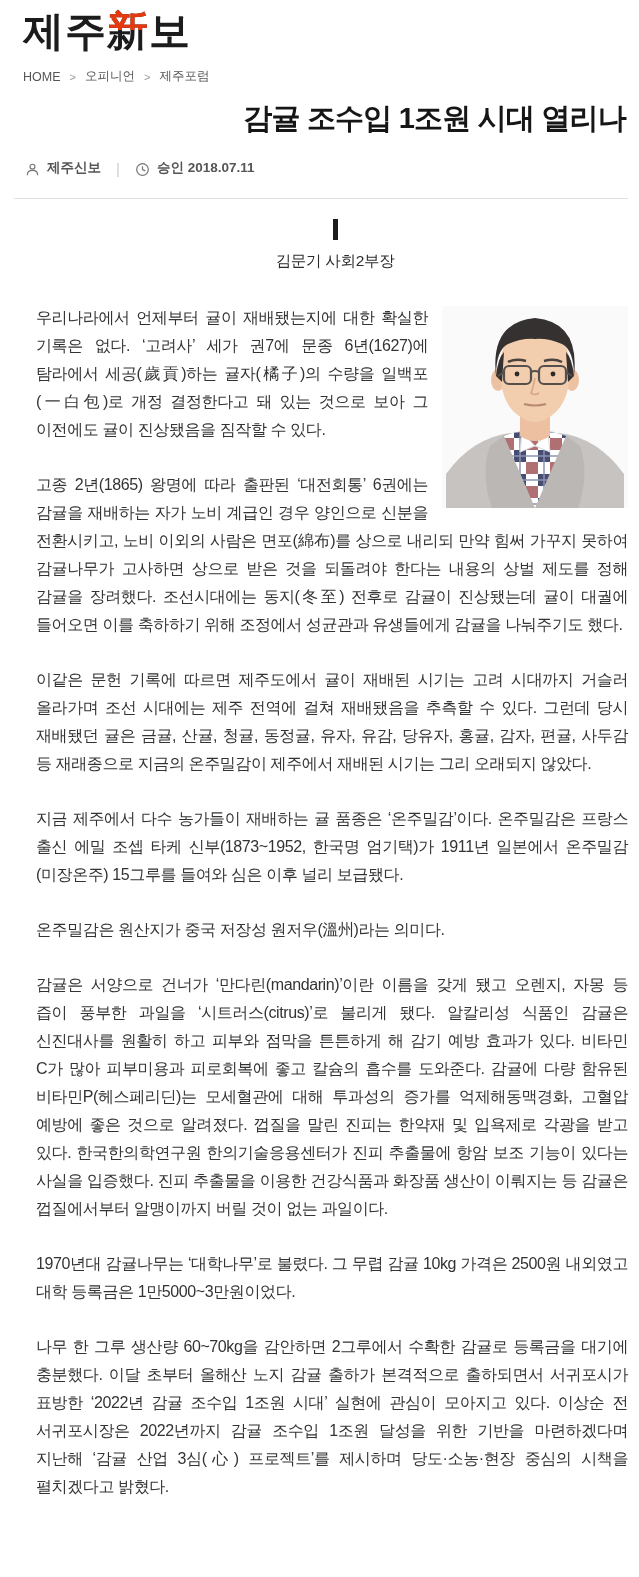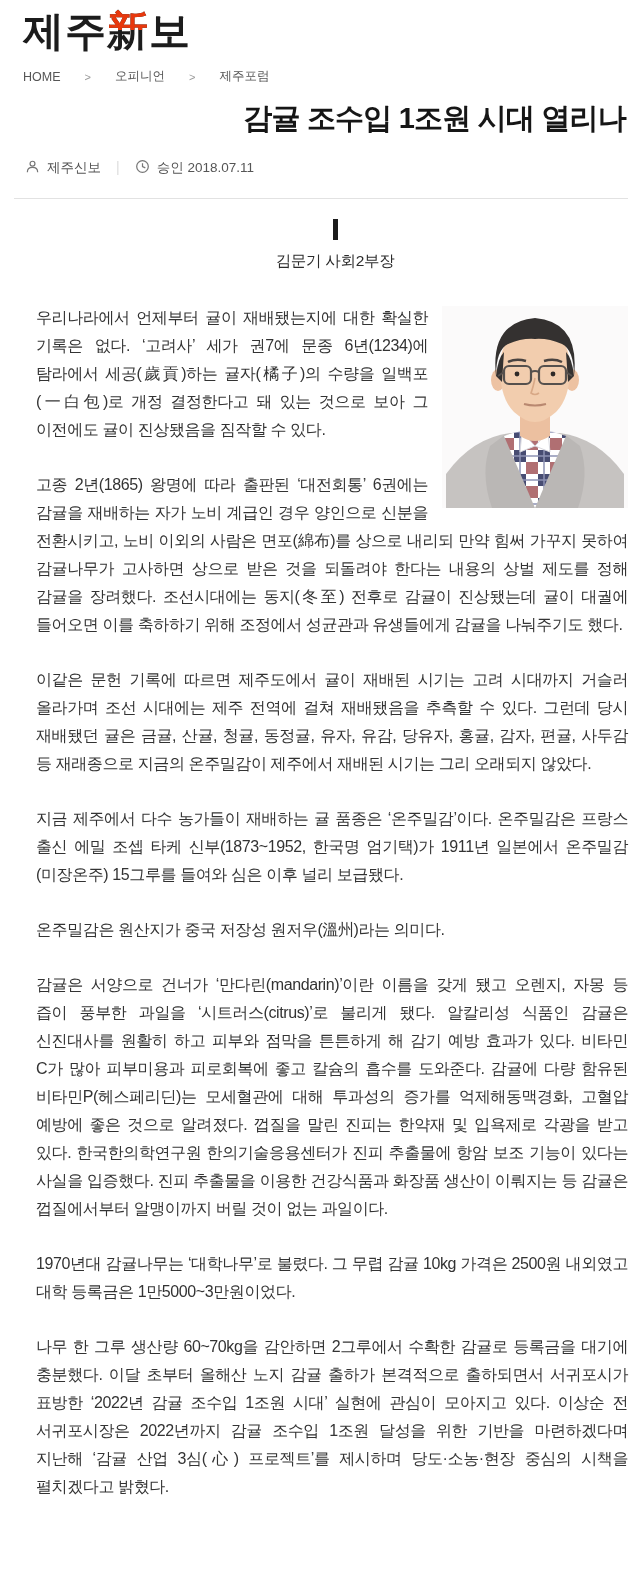--- a/index.html
+++ b/index.html
@@ -29,41 +29,42 @@
   .logo-xin-red {
     position: absolute; left: 0; top: 0;
     width: 100%; height: 47%;
     overflow: hidden; color: #e8380d;
     pointer-events: none;
   }
   .breadcrumb {
     margin-top: 15px;
     font-size: 12.5px;
     color: #555;
-    display: flex; align-items: center; gap: 24px;
+    display: flex; align-items: center; gap: 9px;
   }
   .breadcrumb .sep { color: #999; font-size: 11px; }
   .breadcrumb .crumb { cursor: pointer; }
 
   .article-title {
     margin: 15px 2px 0 2px;
     font-size: 29px;
     font-weight: 600;
     letter-spacing: -0.8px;
     color: #161616;
     line-height: 1.25;
     text-align: right;
   }
 
   .byline {
     margin: 23px 2px 0 2px;
-    display: flex; align-items: flex-start;
+    display: flex; align-items: flex-end;
     font-size: 13.5px;
     color: #555;
     gap: 7px;
+    font-weight: bold;
   }
   .byline .vdiv { color: #ddd; margin: 0 8px; font-size: 14px; }
   .byline svg { display: block; }
 
   .top-rule {
     margin: 21px 11px 0 14px;
     border: none;
     border-top: 1px solid #e2e2e2;
     height: 0;
   }
@@ -191,21 +192,21 @@
         <path d="M62 66 L56 70 M124 66 L130 70" stroke="#55504d" stroke-width="2" fill="none"></path>
 
         <circle cx="75" cy="68" r="2.4" fill="#2e2a28"></circle>
         <circle cx="111" cy="68" r="2.4" fill="#2e2a28"></circle>
 
         <path d="M93 72 Q91 82 89 87 Q93 90 97 87" stroke="#d8a886" stroke-width="1.6" fill="none"></path>
         <path d="M82 98 Q93 101 104 98" stroke="#b98870" stroke-width="2" fill="none"></path>
       </svg>
     </div>
 
-    <p>우리나라에서 언제부터 귤이 재배됐는지에 대한 확실한 기록은 없다. ‘고려사’ 세가 권7에 문종 6년(1234)에 탐라에서 세공(歲貢)하는 귤자(橘子)의 수량을 일백포(一白包)로 개정 결정한다고 돼 있는 것으로 보아 그 이전에도 귤이 진상됐음을 짐작할 수 있다.</p>
+    <p>우리나라에서 언제부터 귤이 재배됐는지에 대한 확실한 기록은 없다. ‘고려사’ 세가 권7에 문종 6년(1627)에 탐라에서 세공(歲貢)하는 귤자(橘子)의 수량을 일백포(一白包)로 개정 결정한다고 돼 있는 것으로 보아 그 이전에도 귤이 진상됐음을 짐작할 수 있다.</p>
     <p>고종 2년(1865) 왕명에 따라 출판된 ‘대전회통’ 6권에는 감귤을 재배하는 자가 노비 계급인 경우 양인으로 신분을 전환시키고, 노비 이외의 사람은 면포(綿布)를 상으로 내리되 만약 힘써 가꾸지 못하여 감귤나무가 고사하면 상으로 받은 것을 되돌려야 한다는 내용의 상벌 제도를 정해 감귤을 장려했다. 조선시대에는 동지(冬至) 전후로 감귤이 진상됐는데 귤이 대궐에 들어오면 이를 축하하기 위해 조정에서 성균관과 유생들에게 감귤을 나눠주기도 했다.</p>
     <p>이같은 문헌 기록에 따르면 제주도에서 귤이 재배된 시기는 고려 시대까지 거슬러 올라가며 조선 시대에는 제주 전역에 걸쳐 재배됐음을 추측할 수 있다. 그런데 당시 재배됐던 귤은 금귤, 산귤, 청귤, 동정귤, 유자, 유감, 당유자, 홍귤, 감자, 편귤, 사두감 등 재래종으로 지금의 온주밀감이 제주에서 재배된 시기는 그리 오래되지 않았다.</p>
     <p>지금 제주에서 다수 농가들이 재배하는 귤 품종은 ‘온주밀감’이다. 온주밀감은 프랑스 출신 에밀 조셉 타케 신부(1873~1952, 한국명 엄기택)가 1911년 일본에서 온주밀감(미장온주) 15그루를 들여와 심은 이후 널리 보급됐다.</p>
     <p>온주밀감은 원산지가 중국 저장성 원저우(溫州)라는 의미다.</p>
     <p>감귤은 서양으로 건너가 ‘만다린(mandarin)’이란 이름을 갖게 됐고 오렌지, 자몽 등 즙이 풍부한 과일을 ‘시트러스(citrus)’로 불리게 됐다. 알칼리성 식품인 감귤은 신진대사를 원활히 하고 피부와 점막을 튼튼하게 해 감기 예방 효과가 있다. 비타민 C가 많아 피부미용과 피로회복에 좋고 칼슘의 흡수를 도와준다. 감귤에 다량 함유된 비타민P(헤스페리딘)는 모세혈관에 대해 투과성의 증가를 억제해동맥경화, 고혈압 예방에 좋은 것으로 알려졌다. 껍질을 말린 진피는 한약재 및 입욕제로 각광을 받고 있다. 한국한의학연구원 한의기술응용센터가 진피 추출물에 항암 보조 기능이 있다는 사실을 입증했다. 진피 추출물을 이용한 건강식품과 화장품 생산이 이뤄지는 등 감귤은 껍질에서부터 알맹이까지 버릴 것이 없는 과일이다.</p>
     <p>1970년대 감귤나무는 ‘대학나무’로 불렸다. 그 무렵 감귤 10kg 가격은 2500원 내외였고 대학 등록금은 1만5000~3만원이었다.</p>
     <p>나무 한 그루 생산량 60~70kg을 감안하면 2그루에서 수확한 감귤로 등록금을 대기에 충분했다. 이달 초부터 올해산 노지 감귤 출하가 본격적으로 출하되면서 서귀포시가 표방한 ‘2022년 감귤 조수입 1조원 시대’ 실현에 관심이 모아지고 있다. 이상순 전 서귀포시장은 2022년까지 감귤 조수입 1조원 달성을 위한 기반을 마련하겠다며 지난해 ‘감귤 산업 3심(心) 프로젝트’를 제시하며 당도·소농·현장 중심의 시책을 펼치겠다고 밝혔다.</p>
 
   </div>
 

